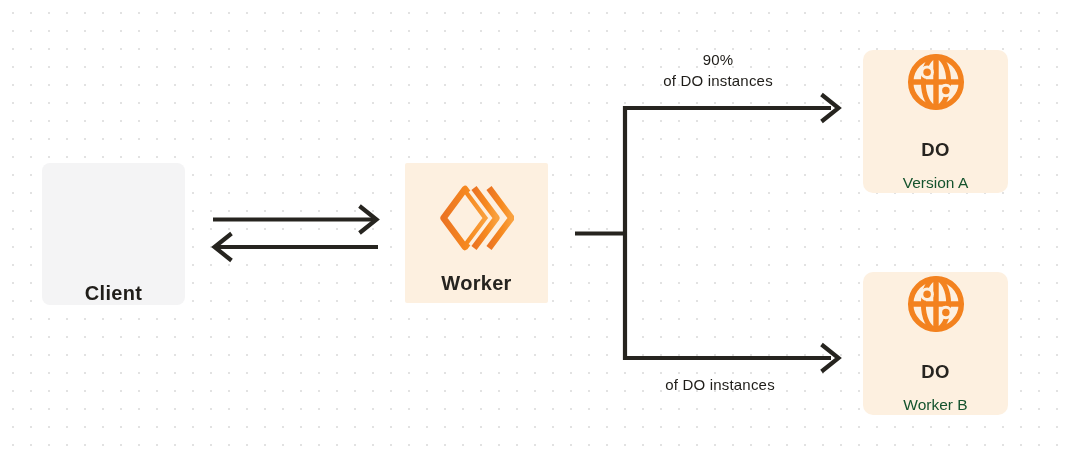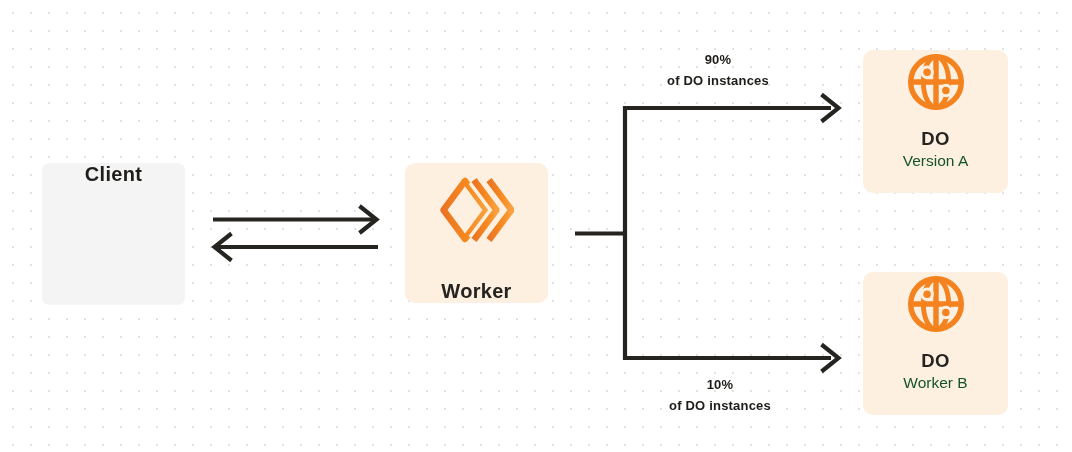--- a/index.html
+++ b/index.html
@@ -14,59 +14,59 @@
     background-position: 4px 4px;
     font-family: "Liberation Sans", "DejaVu Sans", sans-serif;
     overflow: hidden;
   }
 
   .node {
     position: absolute;
     display: flex;
     flex-direction: column;
     align-items: center;
-    justify-content: flex-start;
+    justify-content: flex-end;
     box-sizing: border-box;
   }
 
   .client-node {
     left: 42px; top: 163px;
     width: 143px; height: 142px;
     background: #f4f4f5;
     border-radius: 8px;
   }
   .client-node .node-label {
     font-size: 20px;
     font-weight: 700;
     color: #201e1a;
     letter-spacing: 0.3px;
   }
 
   .worker-node {
     left: 405px; top: 163px;
     width: 143px; height: 140px;
     background: #fdf0e0;
-    border-radius: 10px;
-    justify-content: space-between;
+    border-radius: 2px;
+    justify-content: center;
     padding-top: 14px;
   }
   .worker-node .node-icon { margin-bottom: 17px; }
   .worker-node .node-label {
     font-size: 20px;
     font-weight: 700;
     color: #262420;
     letter-spacing: 0.3px;
   }
 
   .do-node {
     left: 863px;
     width: 145px; height: 143px;
     background: #fdf0e0;
     border-radius: 10px;
-    justify-content: flex-start;
+    justify-content: space-between;
     padding-top: 2px;
   }
   .do-node-a { top: 50px; }
   .do-node-b { top: 272px; }
   .do-node .node-icon { margin-bottom: 11px; }
   .do-node .node-title {
     font-size: 18.5px;
     font-weight: 700;
     color: #262420;
     line-height: 23px;
@@ -76,22 +76,22 @@
     font-size: 15.5px;
     font-weight: 400;
     color: #14532d;
     line-height: 21px;
   }
 
   .split-label {
     position: absolute;
     width: 200px;
     text-align: center;
-    font-size: 13px;
-    font-weight: 700;
+    font-size: 15px;
+    font-weight: 400;
     color: #1e1c18;
     line-height: 20.5px;
     letter-spacing: 0.2px;
   }
   .split-label-top { left: 618px; top: 50px; }
   .split-label-bottom { left: 620px; top: 375px; }
 
   .edges-layer {
     position: absolute;
     left: 0; top: 0;
@@ -165,21 +165,20 @@
       </svg>
     </span>
     <div class="node-label">Worker</div>
   </div>
 
   <div class="split-label split-label-top">
     <div>90%</div>
     <div>of DO instances</div>
   </div>
   <div class="split-label split-label-bottom">
-    <div>10%</div>
     <div>of DO instances</div>
   </div>
 
   <div class="node do-node do-node-a">
     <span class="node-icon">
       <svg width="60" height="60" viewBox="0 0 64 64" aria-hidden="true">
         <g fill="none" stroke="#f3821f" stroke-width="5.8">
           <circle cx="32" cy="32" r="27"></circle>
           <path d="M5.5 32 H58.5"></path>
           <path d="M32 5.5 V58.5"></path>

